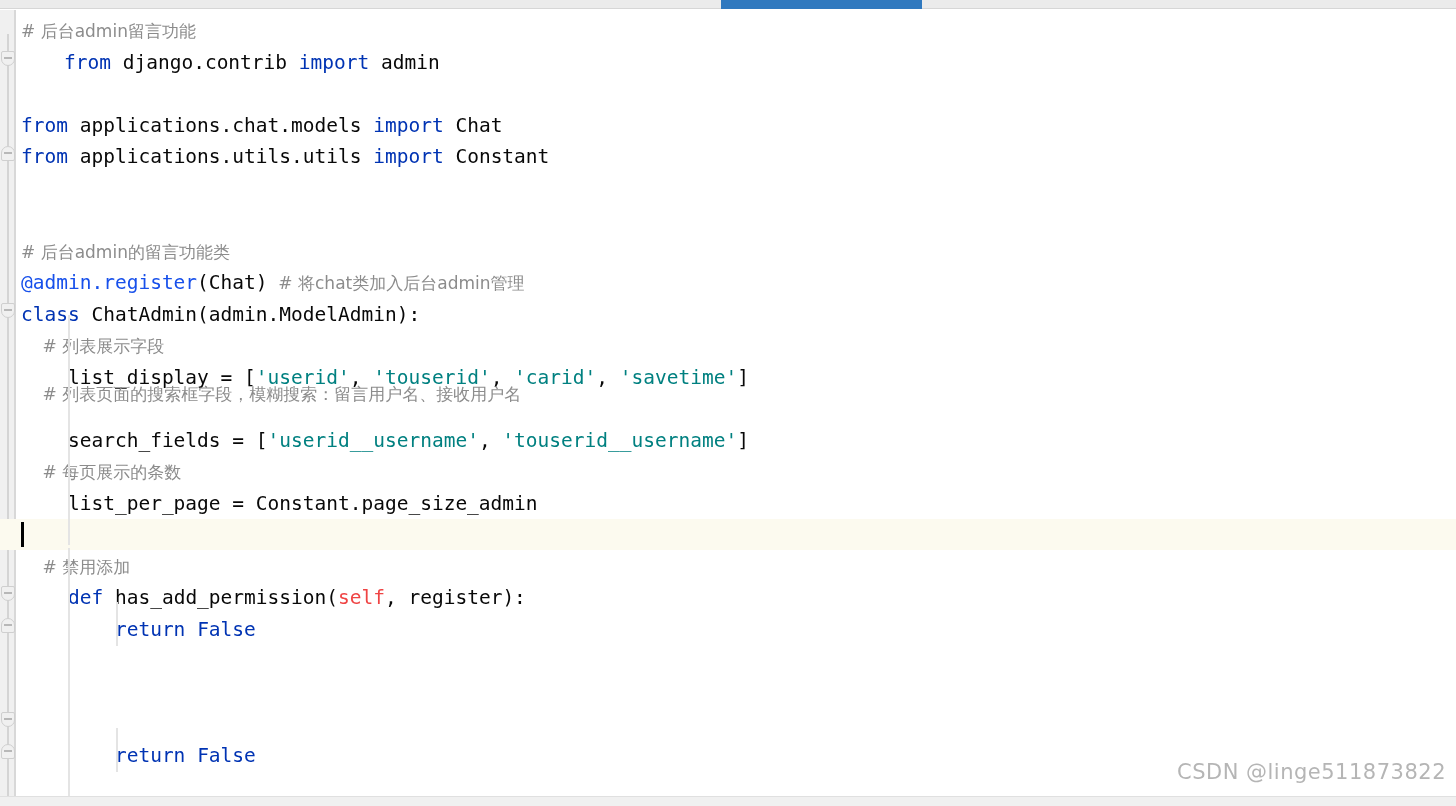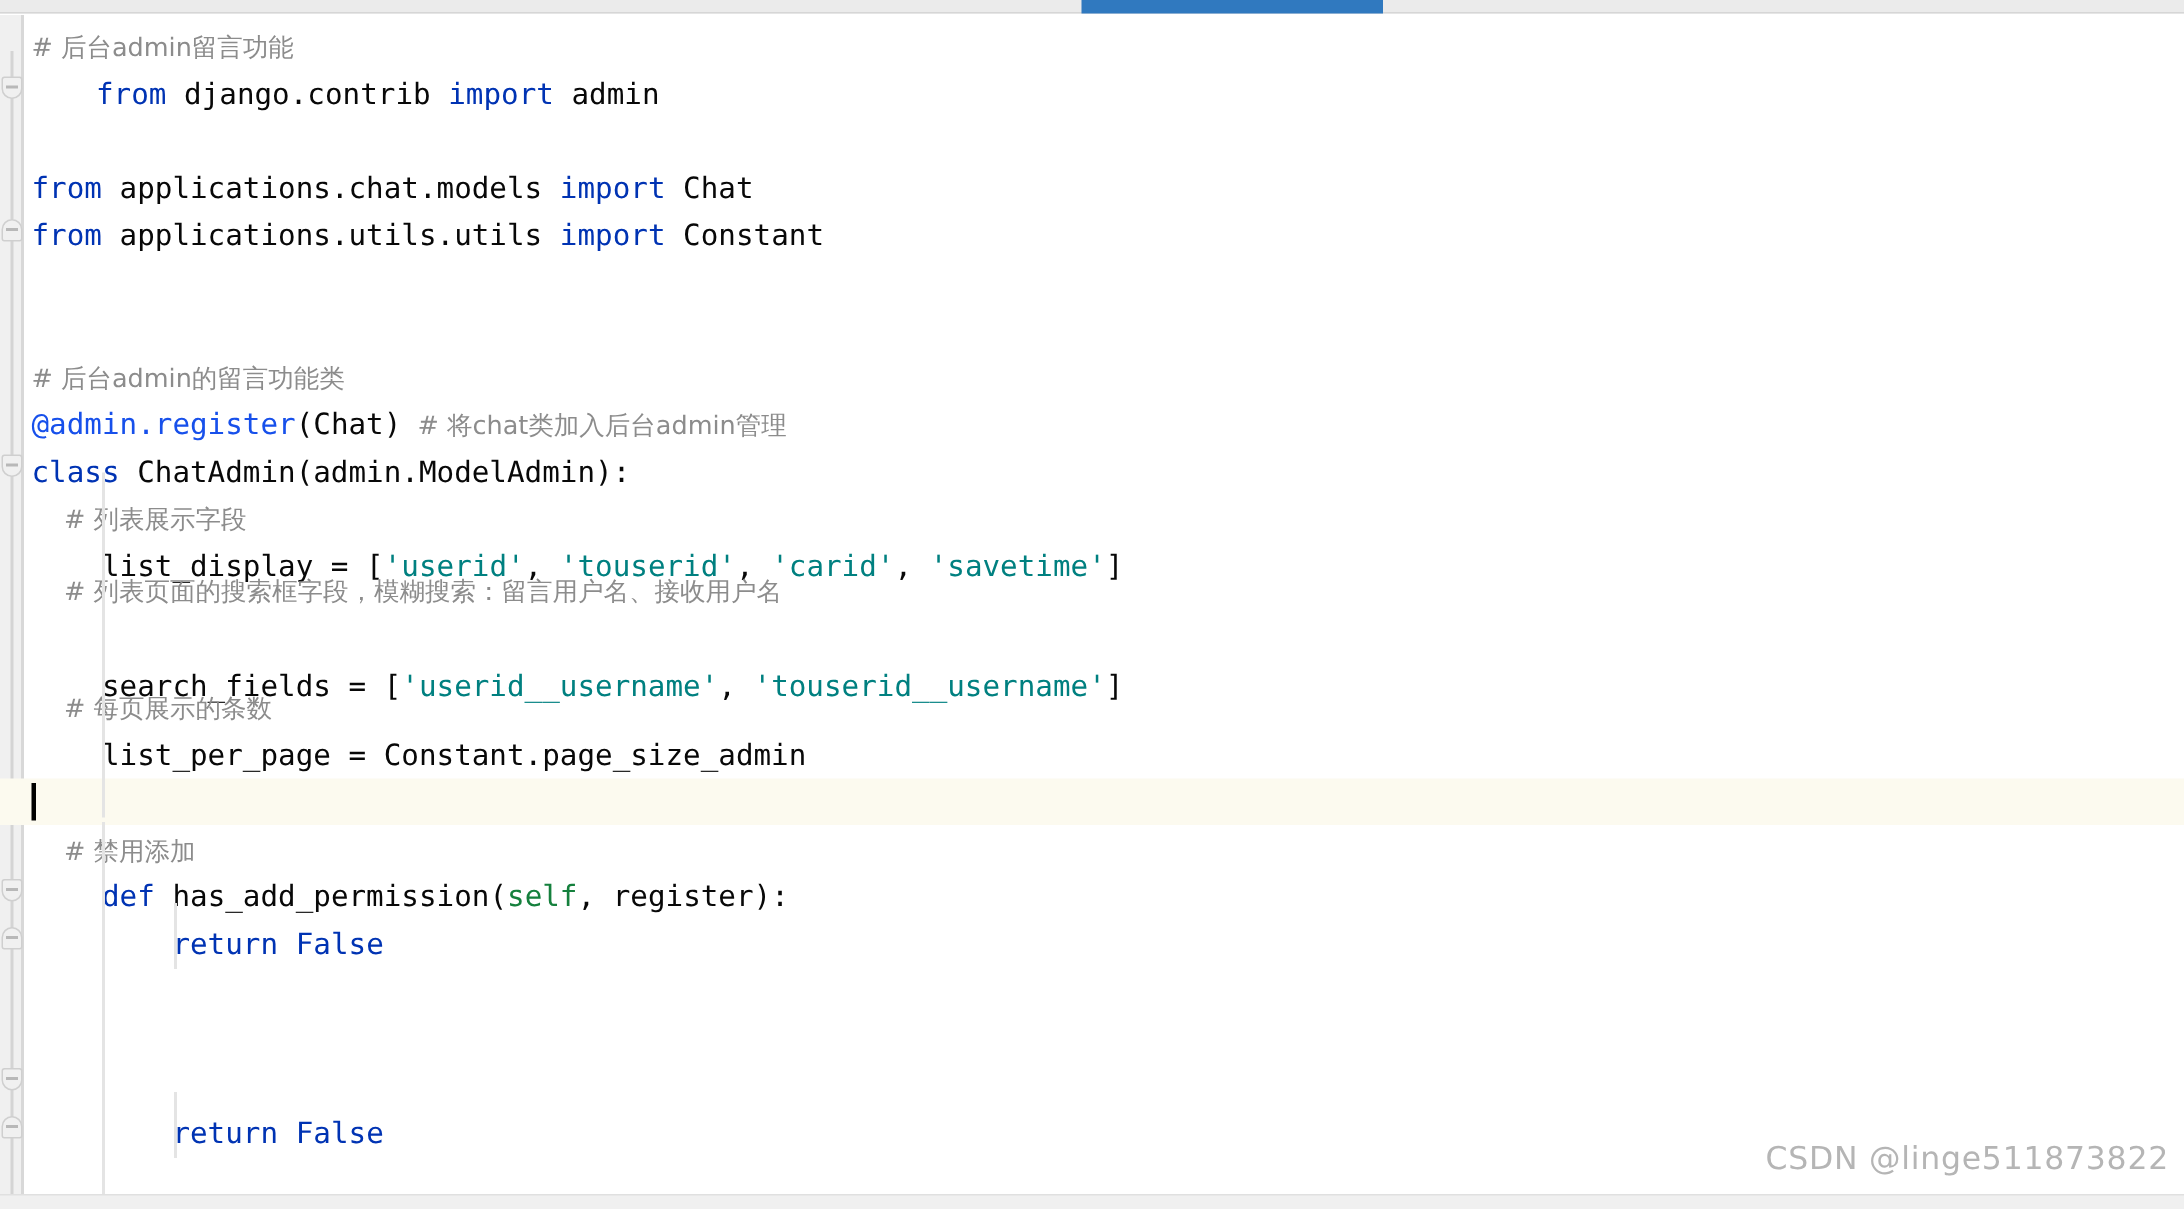--- a/index.html
+++ b/index.html
@@ -116,21 +116,21 @@
   }
   .line.current {
     background: #fcfaef;
   }
 
   
   .kw    { color: #0033b3; }
   .str   { color: #008080; }
   .cmt   { color: #8c8c8c; font-family: "DejaVu Sans", sans-serif; font-size: 17px; }
   .deco  { color: #1750eb; }
-  .self  { color: #15803d; }
+  .self  { color: #ef4444; }
   .plain { color: #080808; }
 
   
   .indent-guide {
     position: absolute;
     width: 2px;
     background: #e4e4e4;
   }
 
   
@@ -223,21 +223,21 @@
         <div class="line" style="top: 100px;"><div class="txt"><span class="kw">from</span><span class="plain"> applications.chat.models </span><span class="kw">import</span><span class="plain"> Chat</span></div></div>
         <div class="line" style="top: 131px;"><div class="txt"><span class="kw">from</span><span class="plain"> applications.utils.utils </span><span class="kw">import</span><span class="plain"> Constant</span></div></div>
         <div class="line" style="top: 163px;"><div class="txt"></div></div>
         <div class="line" style="top: 194px;"><div class="txt"></div></div>
         <div class="line" style="top: 226px;"><div class="txt"><span class="cmt"># 后台admin的留言功能类</span></div></div>
         <div class="line" style="top: 257px; text-decoration: underline;"><div class="txt"><span class="deco">@admin.register</span><span class="plain">(Chat)</span><span class="cmt">  # 将chat类加入后台admin管理</span></div></div>
         <div class="line" style="top: 289px;"><div class="txt"><span class="kw">class</span><span class="plain"> ChatAdmin(admin.ModelAdmin):</span></div></div>
         <div class="line" style="top: 352px;"><div class="txt"><span class="plain">    list_display = [</span><span class="str">'userid'</span><span class="plain">, </span><span class="str">'touserid'</span><span class="plain">, </span><span class="str">'carid'</span><span class="plain">, </span><span class="str">'savetime'</span><span class="plain">]</span></div></div>
         <div class="line" style="top: 320px;"><div class="txt"><span class="cmt">    # 列表展示字段</span></div></div>
         <div class="line" style="top: 368px;"><div class="txt"><span class="cmt">    # 列表页面的搜索框字段，模糊搜索：留言用户名、接收用户名</span></div></div>
-        <div class="line" style="top: 432px;"><div class="txt"><span class="plain">    search_fields = [</span><span class="str">'userid__username'</span><span class="plain">, </span><span class="str">'touserid__username'</span><span class="plain">]</span></div></div>
+        <div class="line" style="top: 415px;"><div class="txt"><span class="plain">    search_fields = [</span><span class="str">'userid__username'</span><span class="plain">, </span><span class="str">'touserid__username'</span><span class="plain">]</span></div></div>
         <div class="line" style="top: 446px;"><div class="txt"><span class="cmt">    # 每页展示的条数</span></div></div>
         <div class="line" style="top: 478px;"><div class="txt"><span class="plain">    list_per_page = Constant.page_size_admin</span></div></div>
         <div class="line current" style="top: 509px;"><div class="txt"></div><div class="caret" style="top: 3px;"></div></div>
         <div class="line" style="top: 541px;"><div class="txt"><span class="cmt">    # 禁用添加</span></div></div>
         <div class="line" style="top: 572px;"><div class="txt"><span class="plain">    </span><span class="kw">def</span><span class="plain"> has_add_permission(</span><span class="self">self</span><span class="plain">, register):</span></div></div>
         <div class="line" style="top: 604px;"><div class="txt"><span class="plain">        </span><span class="kw">return</span><span class="plain"> </span><span class="kw">False</span></div></div>
         <div class="line" style="top: 635px;"><div class="txt"></div></div>
         <div class="line" style="top: 730px;"><div class="txt"><span class="plain">        </span><span class="kw">return</span><span class="plain"> </span><span class="kw">False</span></div></div>
       </div>
 

